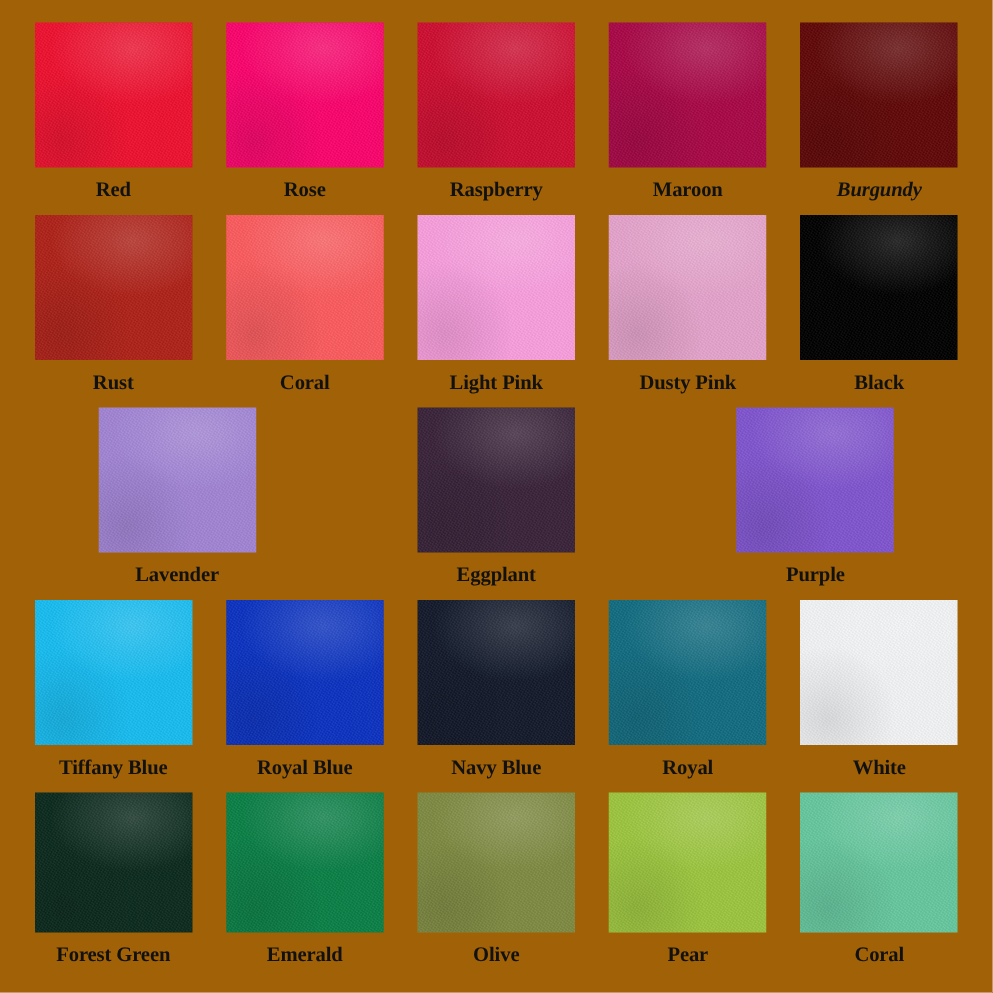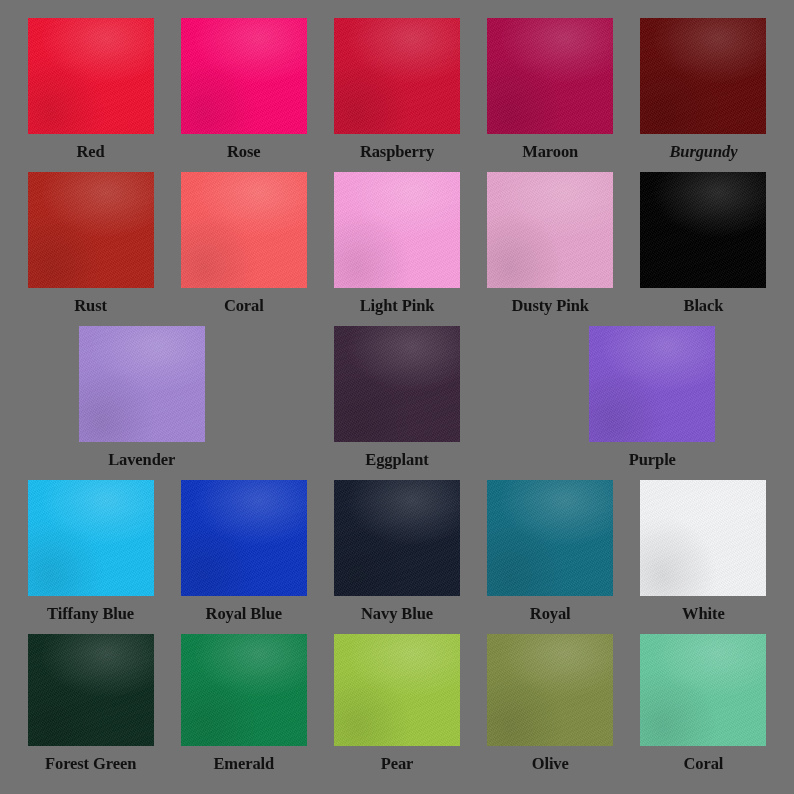--- a/index.html
+++ b/index.html
@@ -14,21 +14,21 @@
     overflow: hidden;
     font-family: "Liberation Serif", "DejaVu Serif", serif;
   }
   #swatch-chart {
     width: 794px;
     height: 794px;
     box-sizing: border-box;
     padding: 18px 14px 6px 14px;
     display: flex;
     flex-direction: column;
-    background: #737373;
+    background: #a16207;
   }
   .swatch-row {
     flex: 1 1 0;
     display: flex;
     flex-direction: row;
     align-items: stretch;
     min-height: 0;
   }
   .swatch-cell {
     flex: 1 1 20%;
@@ -172,26 +172,26 @@
   <div class="swatch-row">
     <div class="swatch-cell">
       <div class="swatch-chip" style="background-color: rgb(12, 42, 30);"></div>
       <div class="swatch-label" style="color: rgb(17, 17, 17);">Forest Green</div>
     </div>
     <div class="swatch-cell">
       <div class="swatch-chip" style="background-color: rgb(11, 127, 70);"></div>
       <div class="swatch-label" style="color: rgb(17, 17, 17);">Emerald</div>
     </div>
     <div class="swatch-cell">
+      <div class="swatch-chip" style="background-color: rgb(126, 138, 66);"></div>
+      <div class="swatch-label" style="color: rgb(17, 17, 17);">Olive</div>
+    </div>
+    <div class="swatch-cell">
       <div class="swatch-chip" style="background-color: rgb(156, 197, 63);"></div>
       <div class="swatch-label" style="color: rgb(17, 17, 17);">Pear</div>
-    </div>
-    <div class="swatch-cell">
-      <div class="swatch-chip" style="background-color: rgb(126, 138, 66);"></div>
-      <div class="swatch-label" style="color: rgb(17, 17, 17);">Olive</div>
     </div>
     <div class="swatch-cell">
       <div class="swatch-chip" style="background-color: rgb(102, 199, 158);"></div>
       <div class="swatch-label" style="color: rgb(17, 17, 17);">Coral</div>
     </div>
   </div>
 
 </div>
 
 </body></html>

